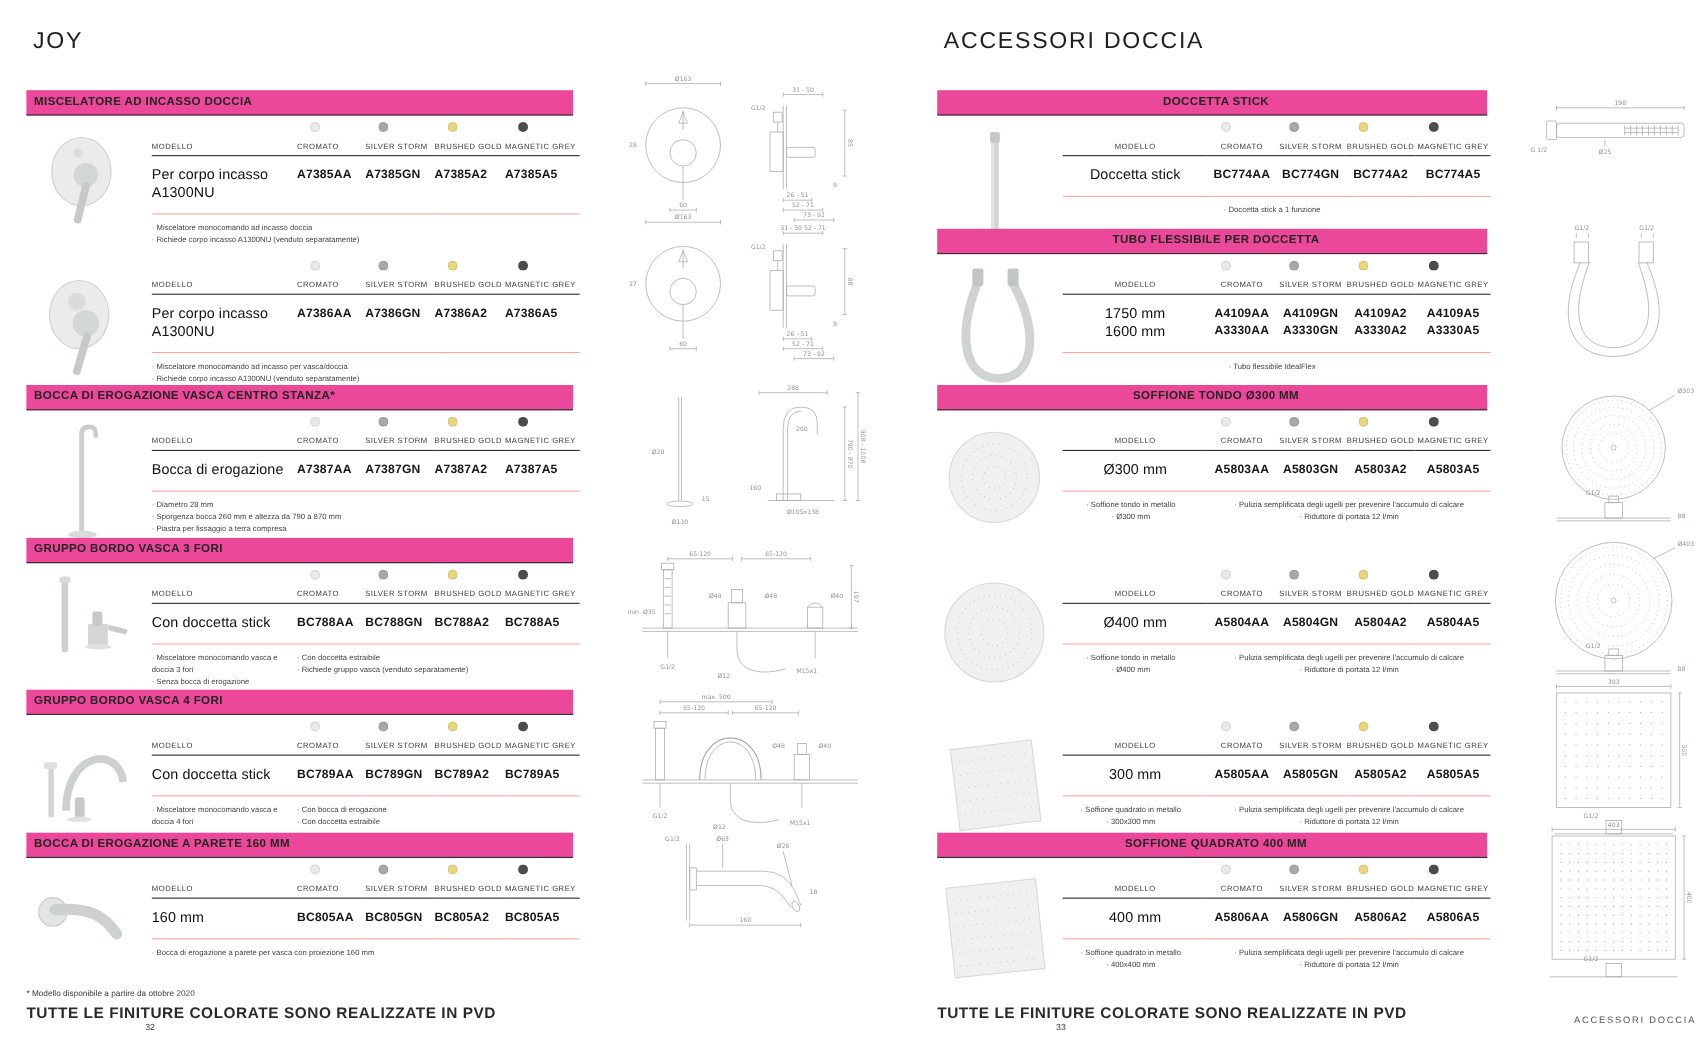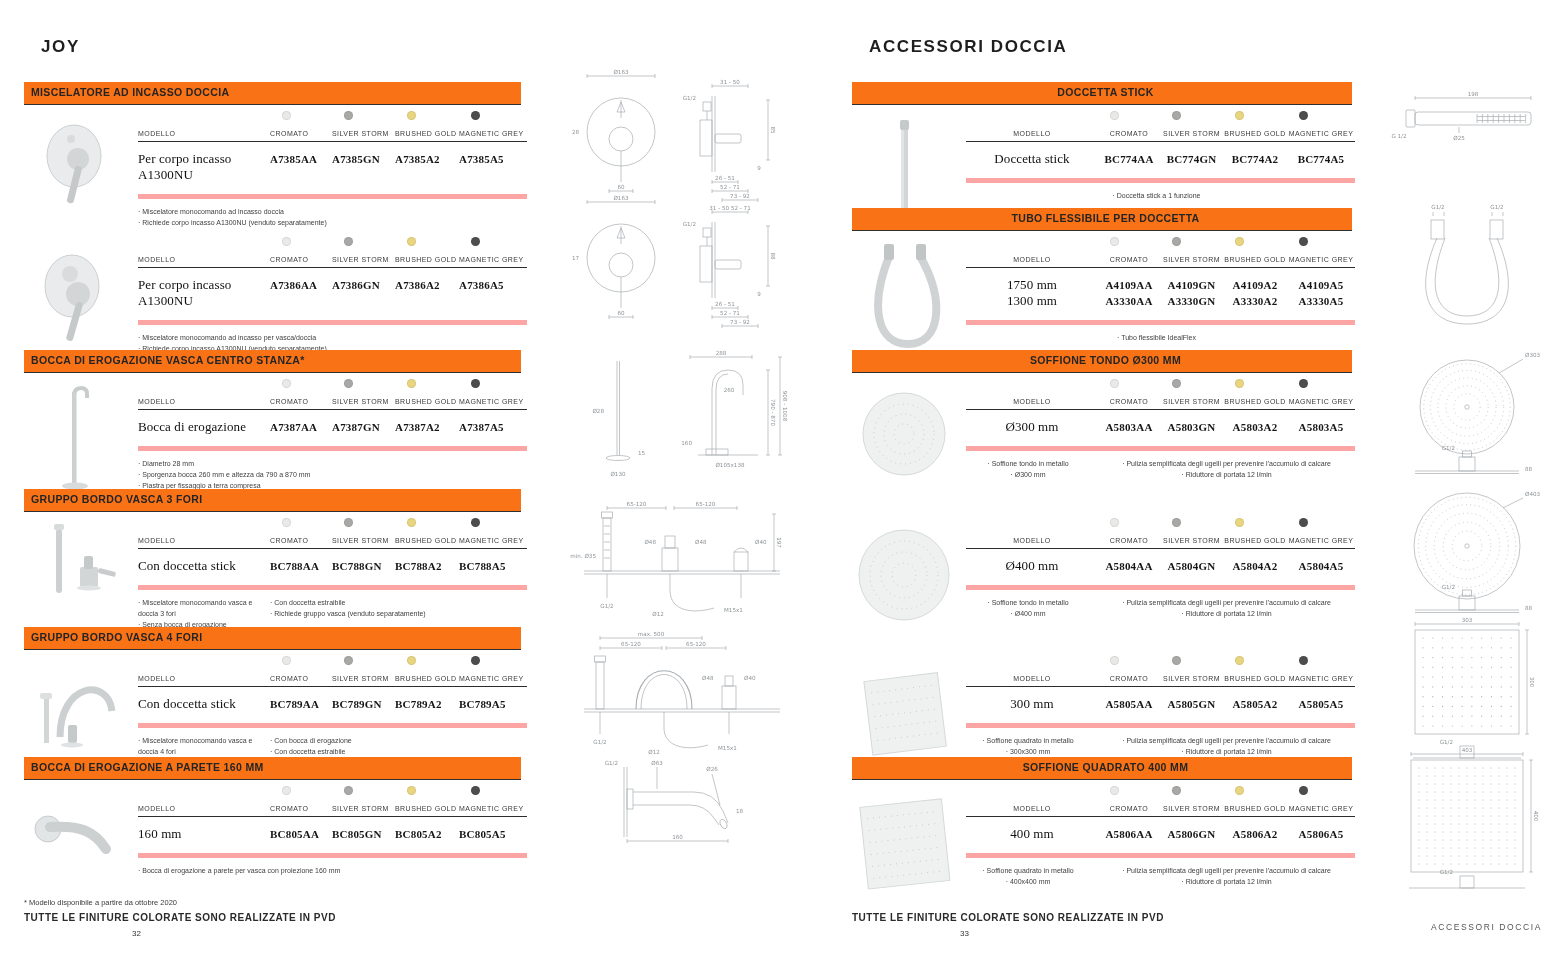--- a/index.html
+++ b/index.html
@@ -2,45 +2,45 @@
 <html><head>
 <meta charset="utf-8">
 <title>Catalogo JOY / Accessori Doccia</title>
 <style>
   html,body{margin:0;padding:0;background:#fff;}
   body{width:1550px;height:959px;font-family:"Liberation Sans",sans-serif;color:#1c1c1c;-webkit-font-smoothing:antialiased;}
   .sheet{position:relative;width:1550px;height:959px;background:#fff;overflow:hidden;}
   .page{position:absolute;top:0;height:959px;}
   #page-0{left:24px;width:790px;}
   #page-1{left:852px;width:698px;text-align:center;}
-  .page-title{position:absolute;top:20px;left:0;margin:17px;font-size:17px;font-weight:700;letter-spacing:1.6px;color:#1e1e1e;}
+  .page-title{position:absolute;top:20px;left:0;margin:6px;font-size:21px;font-weight:400;letter-spacing:1.6px;color:#1e1e1e;}
   .sections{position:absolute;inset:0;}
   .section{position:absolute;left:0;width:100%;}
-  .sec-bar{height:16px;padding:4px 0 2px 7px;background:#f97316;border-bottom:1.5px solid #2f2f2f;font-size:10.5px;font-weight:700;letter-spacing:.35px;color:#242424;}
+  .sec-bar{height:16px;padding:4px 0 2px 7px;background:#ec4899;border-bottom:1.5px solid #2f2f2f;font-size:10.5px;font-weight:700;letter-spacing:.35px;color:#242424;}
   #page-0 .sec-bar{width:490px;}
   #page-1 .sec-bar{width:493px;}
   .photo{position:absolute;left:4px;top:30px;width:100px;height:125px;}
   .tbl{position:absolute;left:114px;top:27px;width:389px;display:grid;grid-template-columns:132px 62px 63px 64px 68px;align-content:start;}
   .dotcell{height:15px;}
   .dot{display:block;width:9px;height:9px;border-radius:50%;margin:2px 0 0 12px;border:1px solid rgba(0,0,0,.08);box-sizing:border-box;}
   .th{font-size:7px;letter-spacing:.45px;color:#3a3a3a;font-weight:500;padding:6px 0 4px;border-bottom:1px solid #2c2c2c;}
-  .td{padding:9px 0 11px;border-bottom:5px solid #fca5a5;font-family:Liberation Serif, serif;}
+  .td{padding:9px 0 11px;border-bottom:1px solid #fca5a5;}
   .model-cell div{font-size:13px;font-weight:500;color:#101010;line-height:16px;letter-spacing:.1px;}
   .code-cell div{font-size:11px;font-weight:600;color:#161616;line-height:16px;letter-spacing:.2px;}
   .notes{padding-top:7px;font-size:7px;color:#3e3e3e;line-height:1.6;}
   .notes .note::before{content:"· ";}
   .n1{grid-column:1;padding-right:8px;}
   .n1.full{grid-column:1 / -1;}
   .n2{grid-column:2 / -1;}
   .drawing{position:absolute;}
   #page-0 .drawing{left:538px;}
   #page-1 .drawing{left:533px;}
   .drawing svg text{stroke:none;fill:#8e9397;font-size:5.6px;font-family:"DejaVu Sans",sans-serif;}
   .footnote{position:absolute;top:898px;left:0;font-size:7.5px;color:#3a3a3a;}
-  .pvd-note{position:absolute;top:912px;left:0;font-size:10px;font-weight:700;letter-spacing:.5px;color:#2a2a2a;}
+  .pvd-note{position:absolute;top:912px;left:0;font-size:14px;font-weight:700;letter-spacing:.5px;color:#2a2a2a;}
   .page-number{position:absolute;top:929px;left:108px;font-size:8px;color:#333;}
   .corner-label{position:absolute;top:922px;right:8px;font-size:8.5px;font-weight:500;letter-spacing:1.6px;color:#555;}
 </style>
 </head>
 <body>
 
 <div class="sheet">
   <section class="page" id="page-0">
     <h1 class="page-title">JOY</h1>
     <div class="sections">
@@ -653,21 +653,21 @@
             <div class="dotcell">
               <span class="dot" style="background: rgb(77, 77, 77);"></span>
             </div>
             <div class="th">MODELLO</div>
             <div class="th">CROMATO</div>
             <div class="th">SILVER STORM</div>
             <div class="th">BRUSHED GOLD</div>
             <div class="th">MAGNETIC GREY</div>
             <div class="td model-cell">
               <div>1750 mm</div>
-              <div>1300 mm</div>
+              <div>1600 mm</div>
             </div>
             <div class="td code-cell">
               <div>A4109AA</div>
               <div>A3330AA</div>
             </div>
             <div class="td code-cell">
               <div>A4109GN</div>
               <div>A3330GN</div>
             </div>
             <div class="td code-cell">

